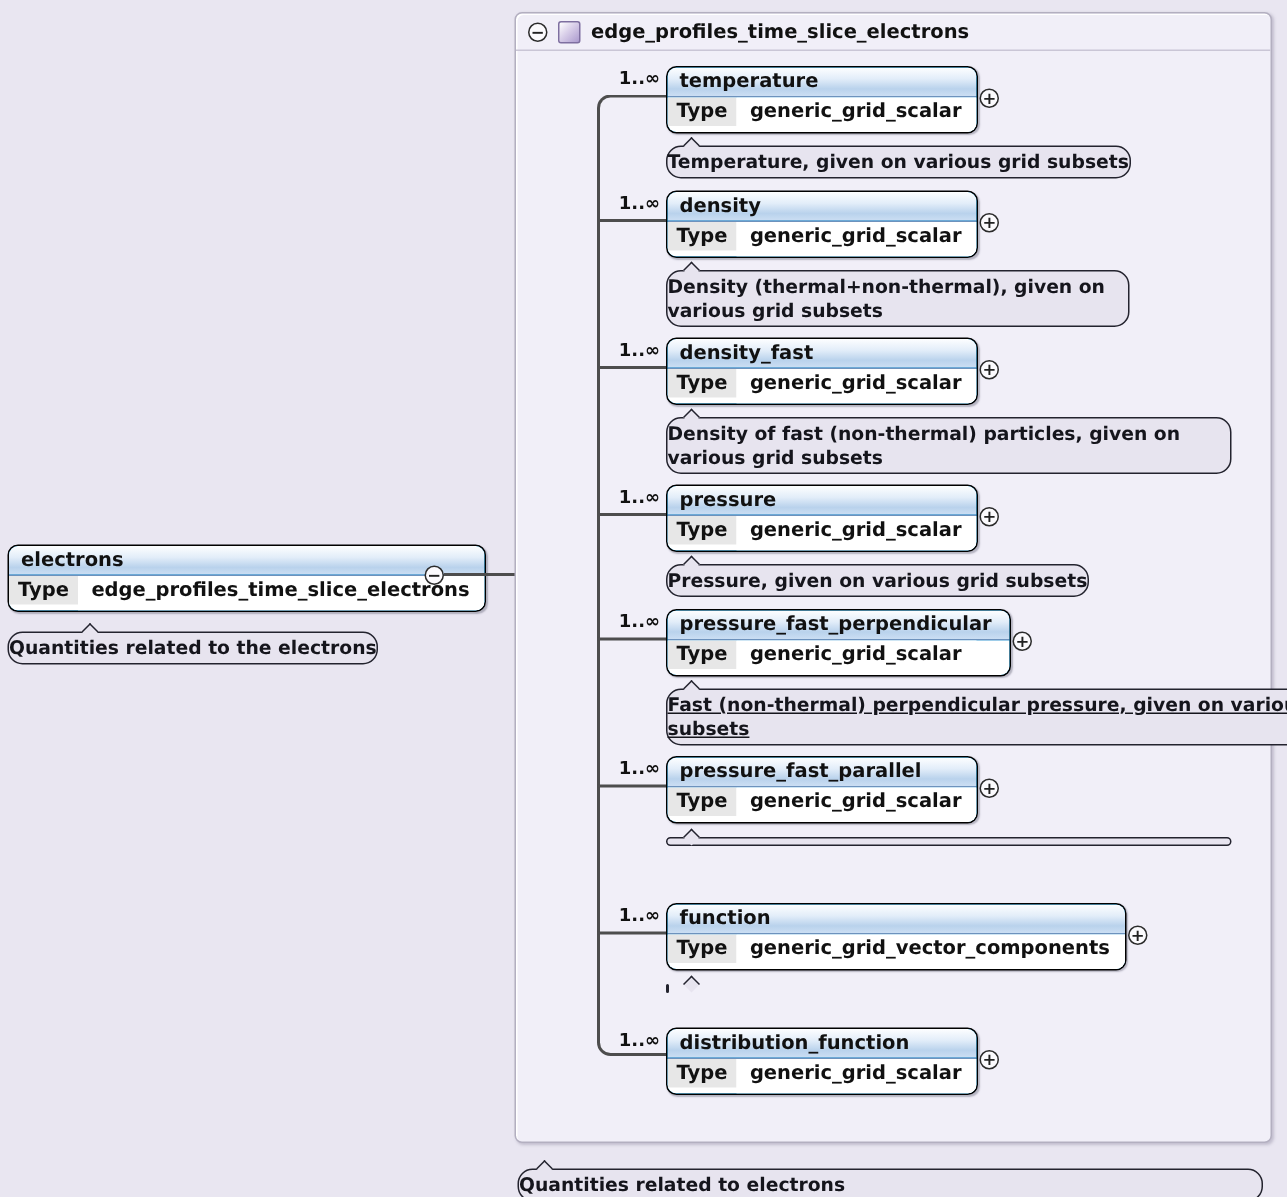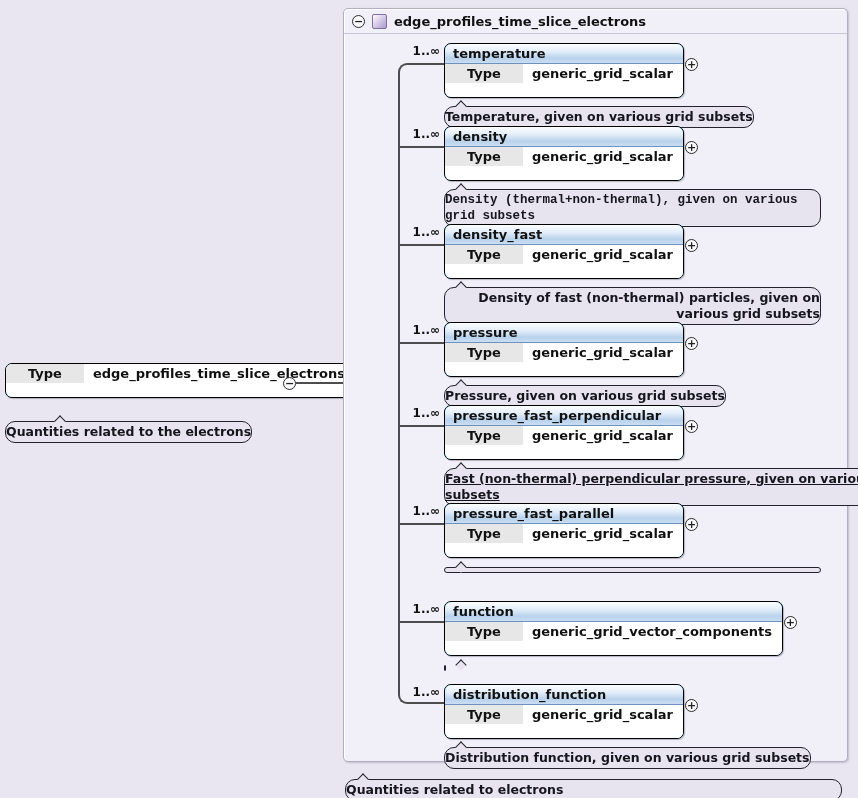--- a/index.html
+++ b/index.html
@@ -54,22 +54,22 @@
     display:inline-block; border:1.5px solid #000; border-radius:7px;
     overflow:hidden; background:#0ea5e9;
     box-shadow:1px 1px 1px rgba(90,90,110,.4);
   }
   .ebox-name {
     height:20px; line-height:20px; padding:0 12px 0 8px; font-size:13px;
     background:linear-gradient(180deg,#fdfeff 0%,#e2edf9 40%,#b9d2ec 75%,#cbdef3 100%);
     border-bottom:1px solid #6d92bd;
   }
   .ebox-type { display:flex; font-size:13px; background:#fff; }
-  .ebox-tlabel { height:19px; line-height:19px; padding:0 22px; background:#e7e7e7; }
-  .ebox-tvalue { height:33px; line-height:19px; padding:0 10px 16px 9px; background:#fff; white-space:nowrap; }
+  .ebox-tlabel { height:19px; line-height:19px; padding:0 6px; background:#e7e7e7; }
+  .ebox-tvalue { height:23px; line-height:19px; padding:0 10px 16px 9px; background:#fff; white-space:nowrap; }
   .plus { margin:15px 0 0 1px; }
   .mult {
     position:absolute; left:-44px; top:1px; width:40px;
     text-align:right; font-size:12px; white-space:nowrap;
   }
 
   
   .ann {
     position:relative; display:inline-block; margin-top:8px;
     background:#e7e4ef; border:1.4px solid #23232e; border-radius:10px;
@@ -90,20 +90,21 @@
   .footer-ann { position:absolute; left:345px; top:771px; width:497px; }
   .footer-ann .tail { left:13px; }
 </style>
 </head>
 <body>
 
 <div class="stage">
 
   <div class="root-box">
     <div class="ebox">
+      <div class="ebox-name">electrons</div>
       <div class="ebox-type">
         <span class="ebox-tlabel">Type</span>
         <span class="ebox-tvalue">edge_profiles_time_slice_electrons</span>
       </div>
     </div>
   </div>
 
   <div class="ann nowrap root-ann">
     <span class="tail"></span>
     <span>Quantities related to the electrons</span>
@@ -161,40 +162,40 @@
         <div class="ebox">
           <div class="ebox-name">density</div>
           <div class="ebox-type">
             <span class="ebox-tlabel">Type</span>
             <span class="ebox-tvalue">generic_grid_scalar</span>
           </div>
         </div>
         <span class="toggle plus">+</span>
       </div>
       <br>
-      <div class="ann" style="width:377px;font-family:Liberation Mono, monospace;">
+      <div class="ann" style="width:309px;">
         <span class="tail"></span>
         <span>Density (thermal+non-thermal), given on various grid subsets</span>
       </div>
     </div>
 
     <div class="item" style="top:215px;">
       <div class="elem-row">
         <span class="mult">1..∞</span>
         <div class="ebox">
           <div class="ebox-name">density_fast</div>
           <div class="ebox-type">
             <span class="ebox-tlabel">Type</span>
             <span class="ebox-tvalue">generic_grid_scalar</span>
           </div>
         </div>
         <span class="toggle plus">+</span>
       </div>
       <br>
-      <div class="ann" style="width:377px;text-align:right;">
+      <div class="ann" style="width:377px;">
         <span class="tail"></span>
         <span>Density of fast (non-thermal) particles, given on various grid subsets</span>
       </div>
     </div>
 
     <div class="item" style="top:313px;">
       <div class="elem-row">
         <span class="mult">1..∞</span>
         <div class="ebox">
           <div class="ebox-name">pressure</div>
@@ -273,24 +274,20 @@
         <div class="ebox">
           <div class="ebox-name">distribution_function</div>
           <div class="ebox-type">
             <span class="ebox-tlabel">Type</span>
             <span class="ebox-tvalue">generic_grid_scalar</span>
           </div>
         </div>
         <span class="toggle plus">+</span>
       </div>
       <br>
-      <div class="ann nowrap">
-        <span class="tail"></span>
-        <span>Distribution function, given on various grid subsets</span>
-      </div>
     </div>
   </div>
 
   <div class="ann nowrap footer-ann">
     <span class="tail"></span>
     <span>Quantities related to electrons</span>
   </div>
 
 </div>
 

